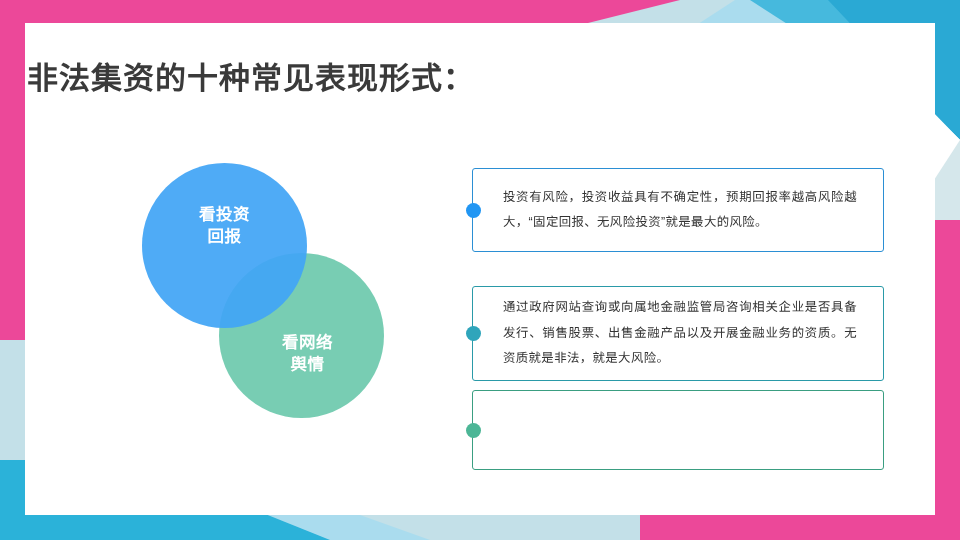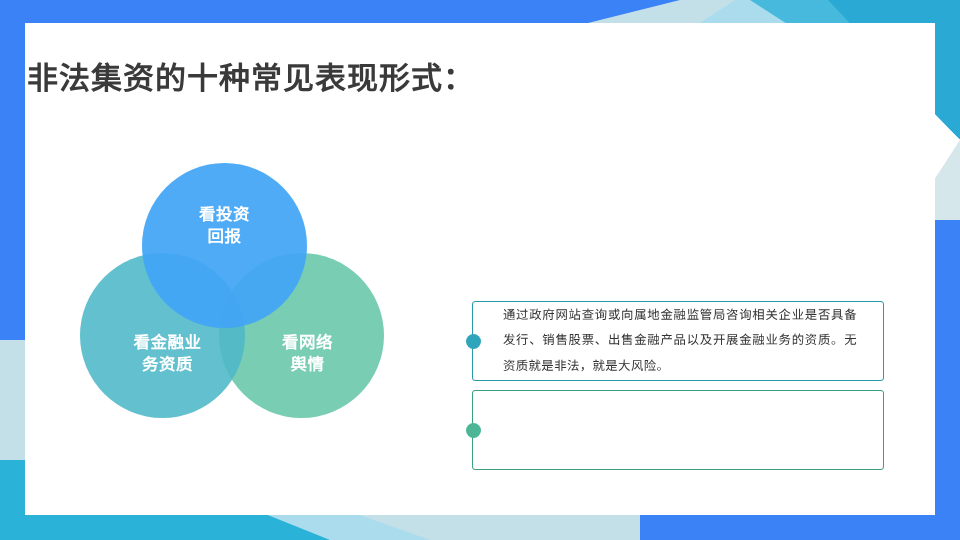--- a/index.html
+++ b/index.html
@@ -9,21 +9,21 @@
     width: 960px;
     height: 540px;
     overflow: hidden;
     font-family: "Liberation Sans", "DejaVu Sans", sans-serif;
   }
 
   #slide {
     position: relative;
     width: 960px;
     height: 540px;
-    background: #3b82f6;
+    background: #ec4899;
     overflow: hidden;
   }
 
   
   .deco {
     position: absolute;
     pointer-events: none;
   }
   .deco svg { display: block; }
 
@@ -115,21 +115,21 @@
     margin-top: -7.5px;
     width: 15px;
     height: 15px;
     border-radius: 50%;
     background: #2196f3;
   }
 
   #info-box-1 { top: 168px; height: 84px; border-color: #2b8fd4; }
   #info-box-1 .bullet-dot { background: #2196f3; }
 
-  #info-box-2 { top: 301px; height: 80px; border-color: #2a9aa8; justify-content: flex-end; }
+  #info-box-2 { top: 286px; height: 95px; border-color: #2a9aa8; justify-content: flex-end; }
   #info-box-2 .bullet-dot { background: #2fa5bb; }
 
   #info-box-3 { top: 390px; height: 80px; border-color: #3a9e81; }
   #info-box-3 .bullet-dot { background: #4cb696; }
 </style>
 </head>
 <body>
 
 <div id="slide">
 
@@ -159,31 +159,32 @@
       <polygon points="0,0 60,0 60,120 0,120" fill="#c3e0e8"></polygon>
       <polygon points="60,0 640,0 640,155 60,35" fill="#ffffff"></polygon>
     </svg>
   </div>
 
   <div id="content-panel"></div>
 
   <h1 id="page-title">非法集资的十种常见表现形式：</h1>
 
   <div id="venn">
-    <div class="venn-circle" id="venn-circle-left">
-      <span class="venn-label"><span>看金融业</span><br><span>务资质</span></span>
-    </div>
     <div class="venn-circle" id="venn-circle-right">
       <span class="venn-label"><span>看网络</span><br><span>舆情</span></span>
     </div>
     <div class="venn-circle" id="venn-circle-top">
       <span class="venn-label"><span>看投资</span><br><span>回报</span></span>
     </div>
   </div>
 
+  <div class="info-box" id="info-box-1">
+    <span class="bullet-dot"></span>
+    <div class="info-text">投资有风险，投资收益具有不确定性，预期回报率越高风险越大，“固定回报、无风险投资”就是最大的风险。</div>
+  </div>
 
   <div class="info-box" id="info-box-2">
     <span class="bullet-dot"></span>
     <div class="info-text">通过政府网站查询或向属地金融监管局咨询相关企业是否具备发行、销售股票、出售金融产品以及开展金融业务的资质。无资质就是非法，就是大风险。</div>
   </div>
 
   <div class="info-box" id="info-box-3">
     <span class="bullet-dot"></span>
   </div>
 

